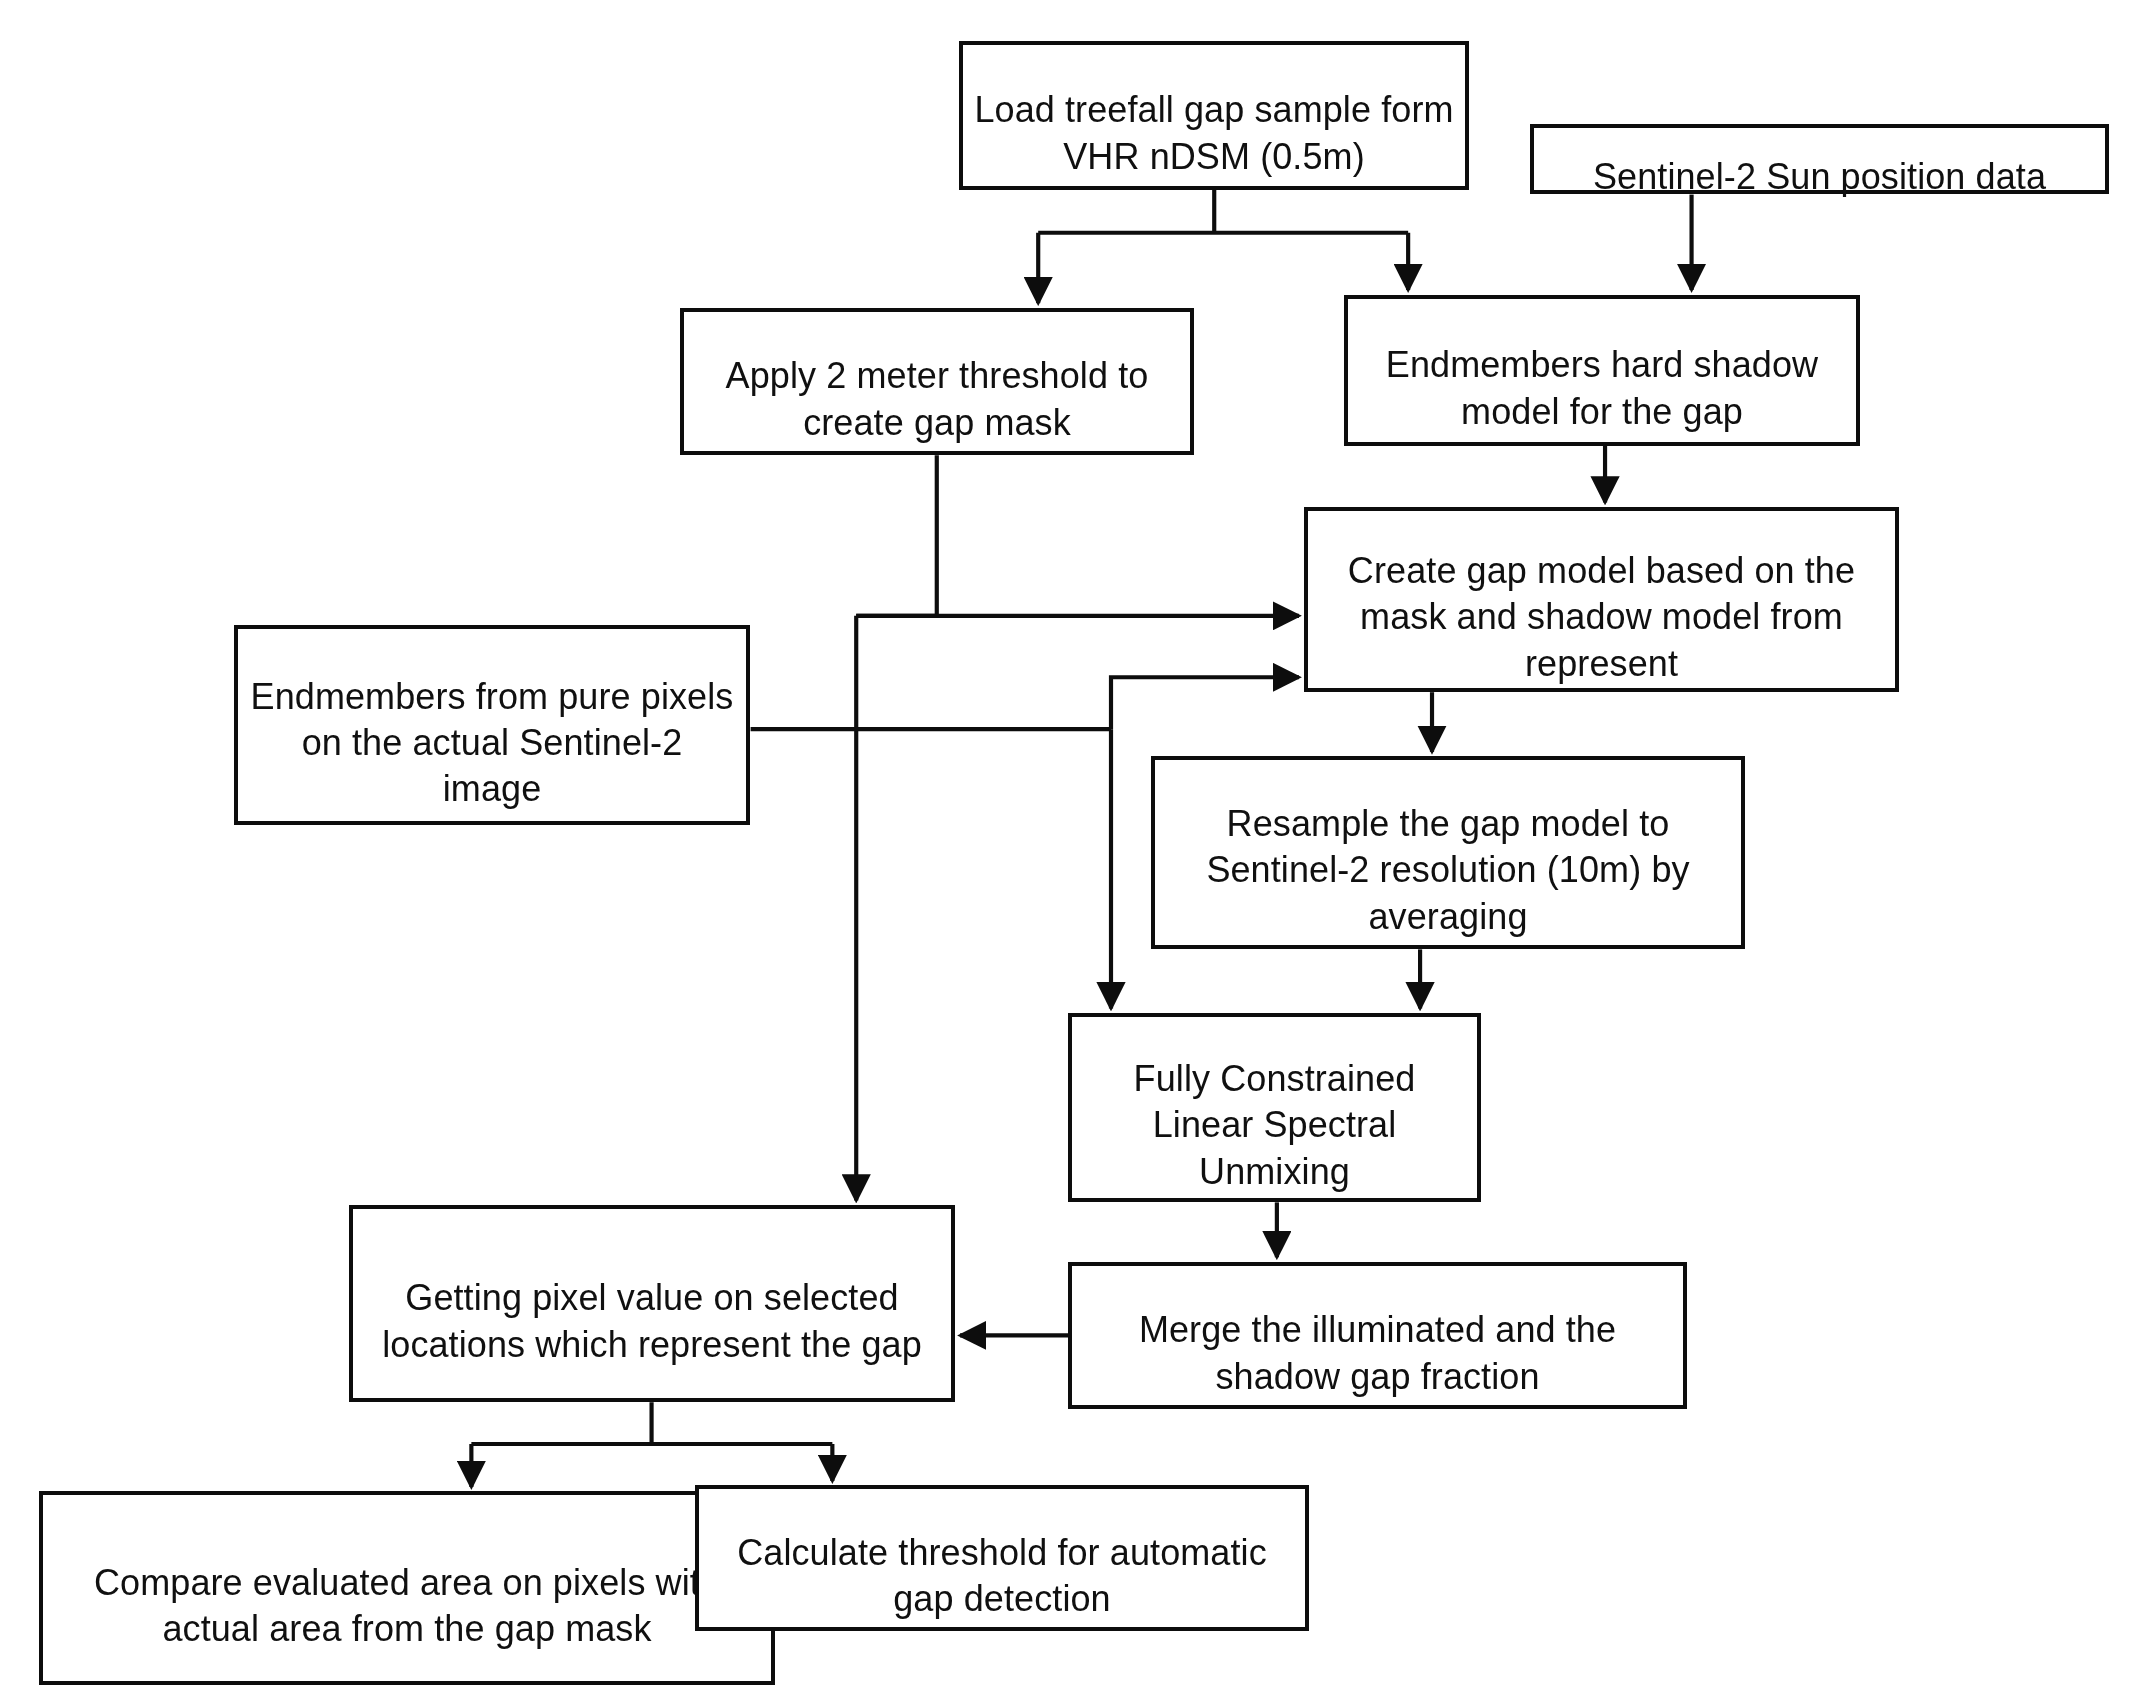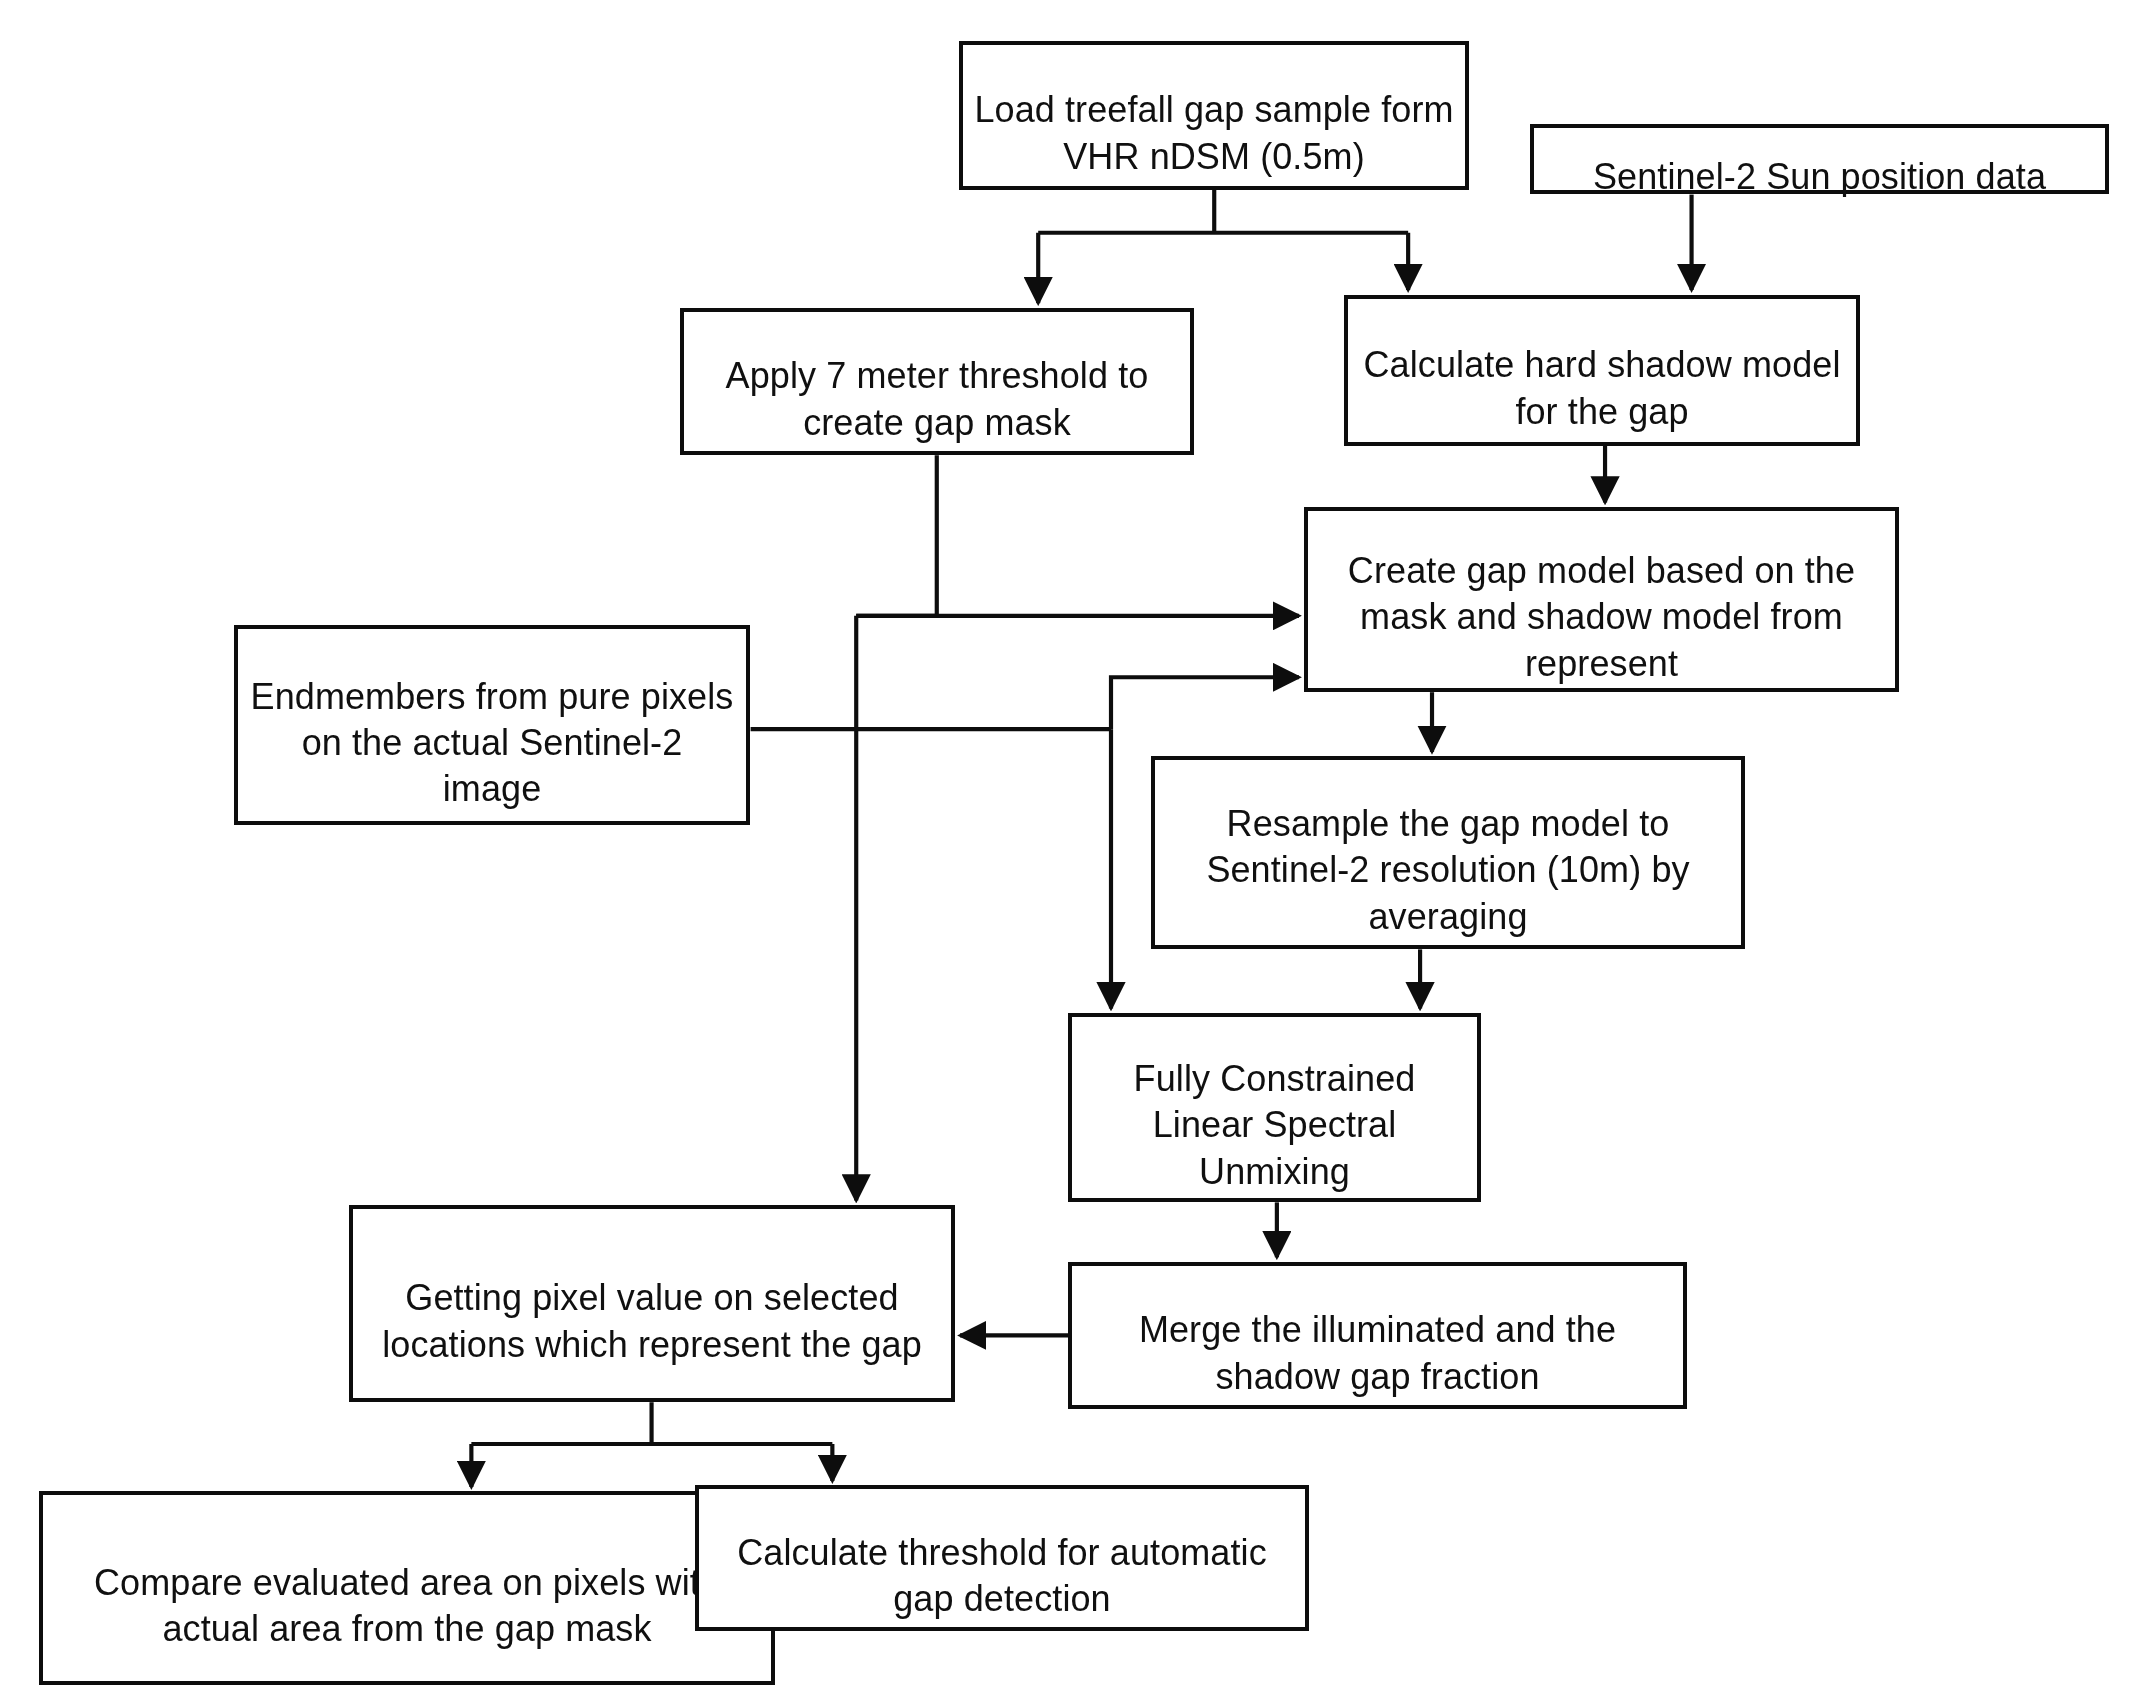--- a/index.html
+++ b/index.html
@@ -99,25 +99,25 @@
 
   <div class="node" style="left:959px; top:41px; width:510px; height:149px;">
     <span>Load treefall gap sample form VHR nDSM (0.5m)</span>
   </div>
 
   <div class="node" style="left:1530px; top:124px; width:579px; height:70px;text-align:center;">
     <span>Sentinel-2 Sun position data</span>
   </div>
 
   <div class="node" style="left:680px; top:308px; width:514px; height:147px;">
-    <span>Apply 7 meter threshold to create gap mask</span>
+    <span>Apply 2 meter threshold to create gap mask</span>
   </div>
 
   <div class="node" style="left:1344px; top:295px; width:516px; height:151px;">
-    <span>Calculate hard shadow model for the gap</span>
+    <span>Endmembers hard shadow model for the gap</span>
   </div>
 
   <div class="node" style="left:1304px; top:507px; width:595px; height:185px;">
     <span>Create gap model based on the mask and shadow model from represent</span>
   </div>
 
   <div class="node" style="left:234px; top:625px; width:516px; height:200px;">
     <span>Endmembers from pure pixels on the actual Sentinel-2 image</span>
   </div>
 

